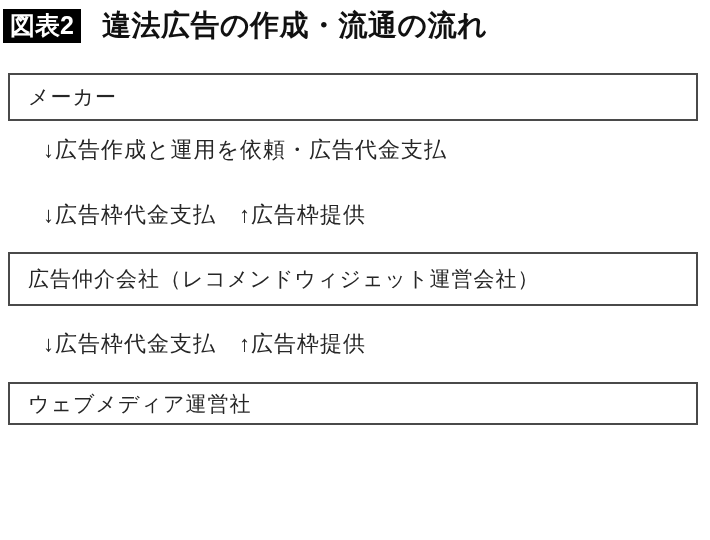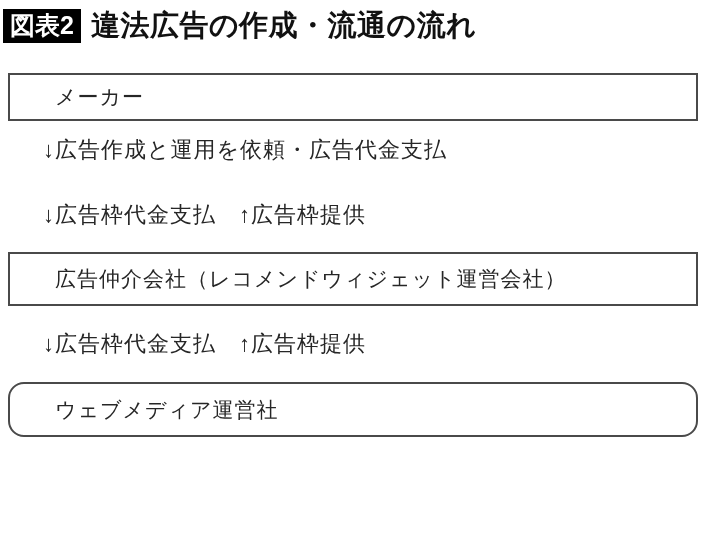--- a/index.html
+++ b/index.html
@@ -9,20 +9,21 @@
     background:#ffffff;
     overflow:hidden;
     font-family:"Liberation Serif","DejaVu Serif",serif;
   }
   
   .hdr{
     display:flex;align-items:center;
     padding:6px 0 0 3px;
     height:40px;
     font-family:"Liberation Sans","DejaVu Sans",sans-serif;
+    gap:11px;
   }
   .badge{
     display:inline-flex;align-items:center;justify-content:center;
     background:#000000;color:#ffffff;
     font-size:25px;font-weight:700;
     padding:4px 7px 5px 7px;
     line-height:1;
     letter-spacing:0px;
   }
   .title{
@@ -34,29 +35,29 @@
   }
   
   .flow{
     margin:27px 12px 0 8px; 
   }
   .box{
     box-sizing:border-box;
     border:2px solid #4a4a4a;
     background:#ffffff;
     display:flex;align-items:center;
-    padding-left:45px;
+    padding-left:18px;
     font-size:21px;
     color:#262626;
     letter-spacing:1px;
   }
   .box.b1{height:48px;}
   .box.b2{height:54px;}
   .box.b3{height:54px;}
-  .box.b4{height:55px;border-radius:16px;}
+  .box.b4{height:43px;}
   .connector{
     display:flex;align-items:center;
     padding-left:35px;
     font-size:22px;
     color:#262626;
     letter-spacing:1px;
   }
   .connector.c1{height:57px;}
   .connector.c2{height:74px;}
   .connector.c3{height:76px;}

